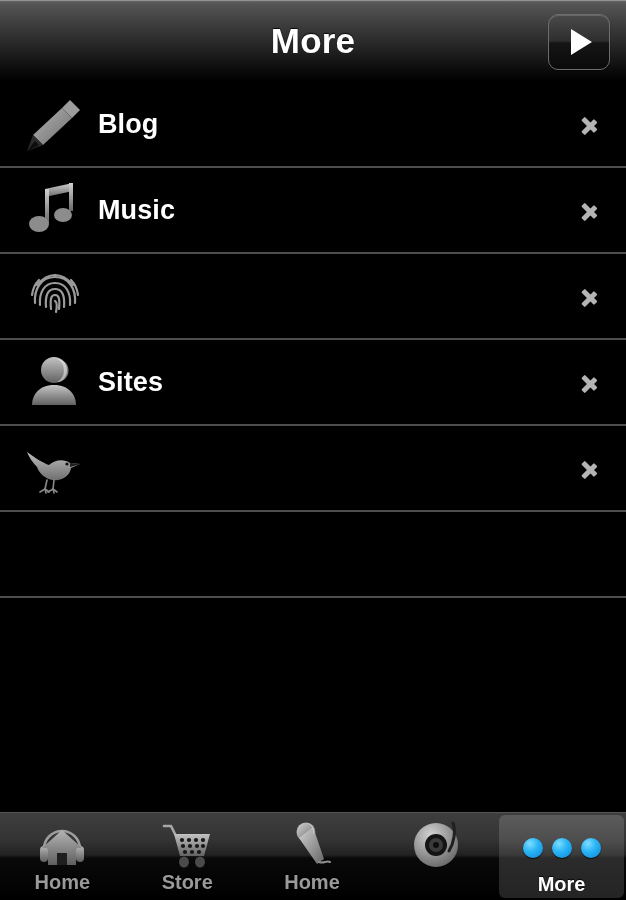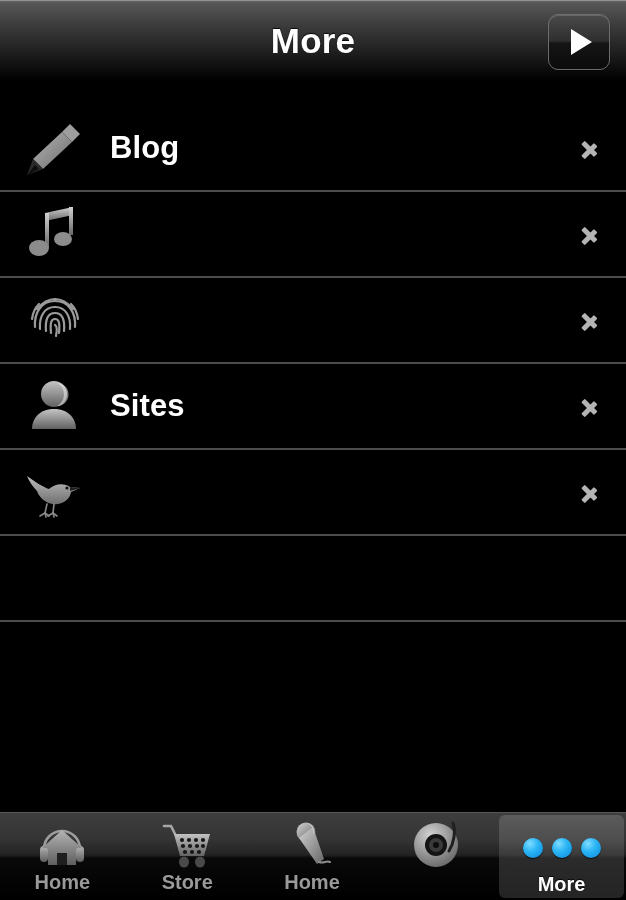--- a/index.html
+++ b/index.html
@@ -12,21 +12,20 @@
     overflow: hidden;
   }
 
   #app {
     position: relative;
     width: 626px;
     height: 900px;
     background: #000;
     display: flex;
     flex-direction: column;
-    gap: 24px;
   }
 
   
   #header {
     position: relative;
     height: 82px;
     flex: 0 0 82px;
     background: linear-gradient(to bottom,
         #6b6b6b 0%,
         #565656 4%,
@@ -101,25 +100,25 @@
     width: 78px;
     min-width: 78px;
     height: 62px;
     margin-left: 16px;
     display: flex;
     align-items: center;
     justify-content: center;
   }
 
   .row-label {
-    font-size: 31px;
+    font-size: 27px;
     font-weight: bold;
     color: #ffffff;
     letter-spacing: 0.1px;
-    margin-left: 16px;
+    margin-left: 4px;
     text-shadow: 0 -1px 1px rgba(0,0,0,0.7);
   }
 
   .chev {
     position: absolute;
     right: 28px;
     top: 50%;
     transform: translateY(-50%);
     width: 17px;
     height: 30px;
@@ -240,20 +239,21 @@
                 <stop offset="100%" stop-color="#6a6a6a"></stop>
             </linearGradient>
           </defs>
           <path d="M22 10 L50 4 L50 12 L22 18 Z" fill="url(#gNote)"></path>
           <rect x="22" y="10" width="4" height="34" fill="url(#gNote)"></rect>
           <rect x="46" y="4" width="4" height="28" fill="url(#gNote)"></rect>
           <ellipse cx="16" cy="45" rx="10" ry="8" fill="#8c8c8c"></ellipse>
           <ellipse cx="40" cy="36" rx="9" ry="7" fill="#8c8c8c"></ellipse>
         </svg>
       </div>
+      <div class="row-label">Music</div>
       <span class="chev"></span>
     </div>
 
     <div class="row">
       <div class="row-icon">
         <svg width="64" height="62" viewBox="0 0 64 62">
           <g fill="none" stroke="#9b9b9b" stroke-width="2.2" stroke-linecap="round">
             <path d="M32 12 C18 12 11 24 12 38"></path>
             <path d="M32 18 C21 18 16 28 17 40"></path>
             <path d="M32 24 C25 24 22 30 23 42"></path>

